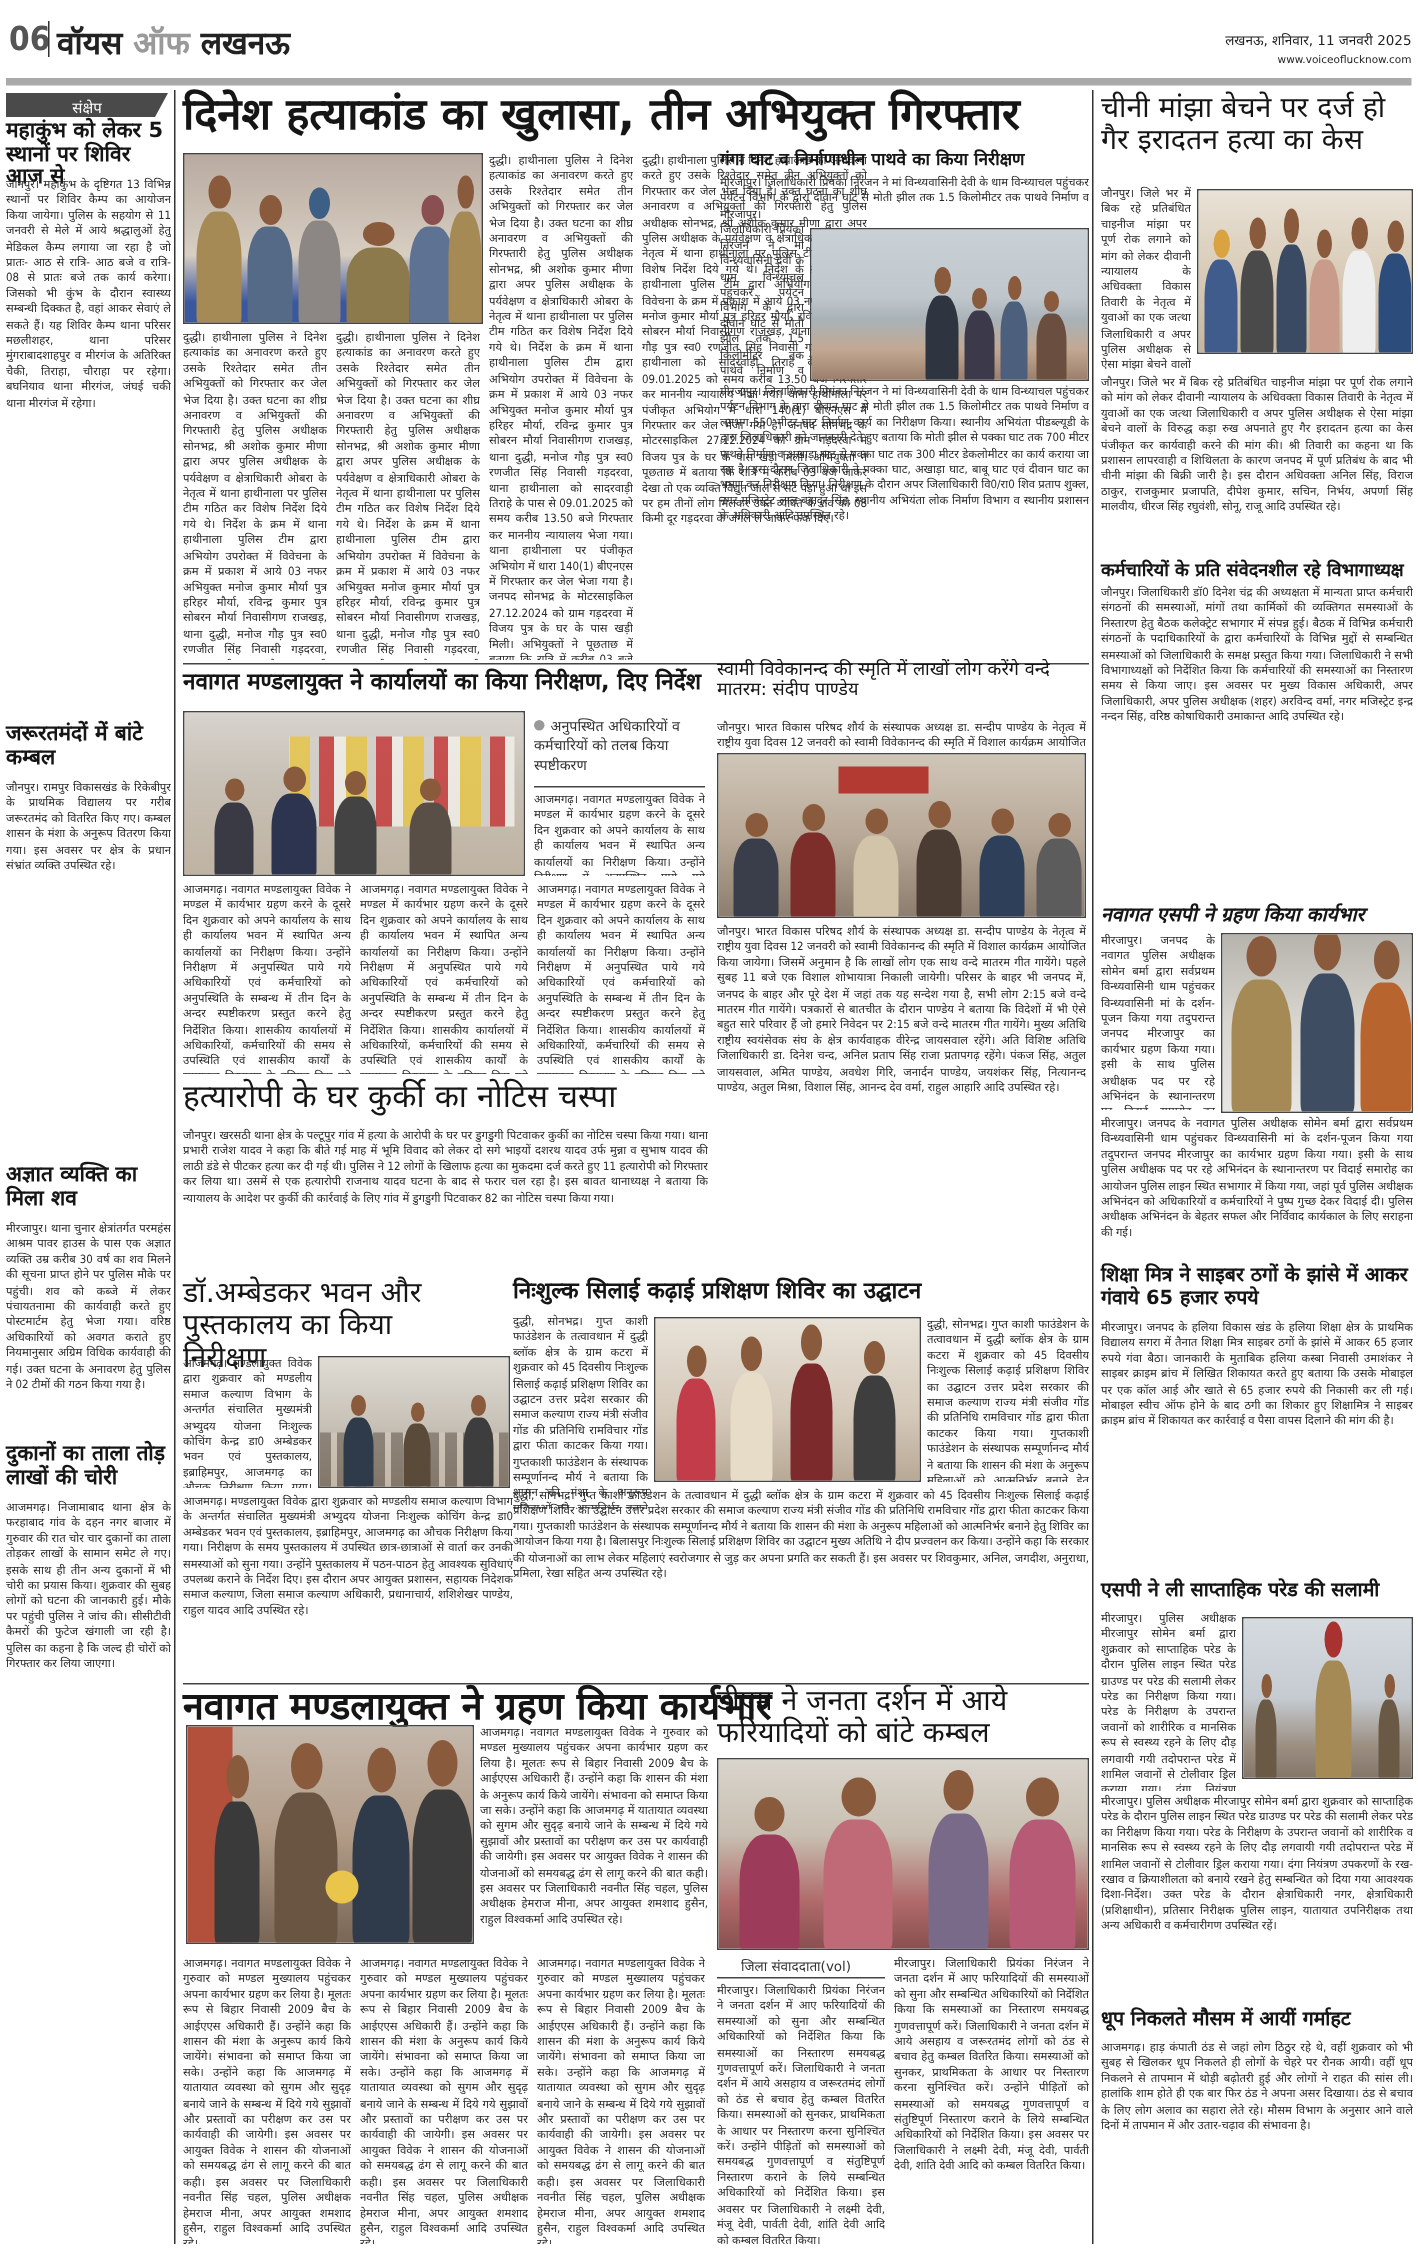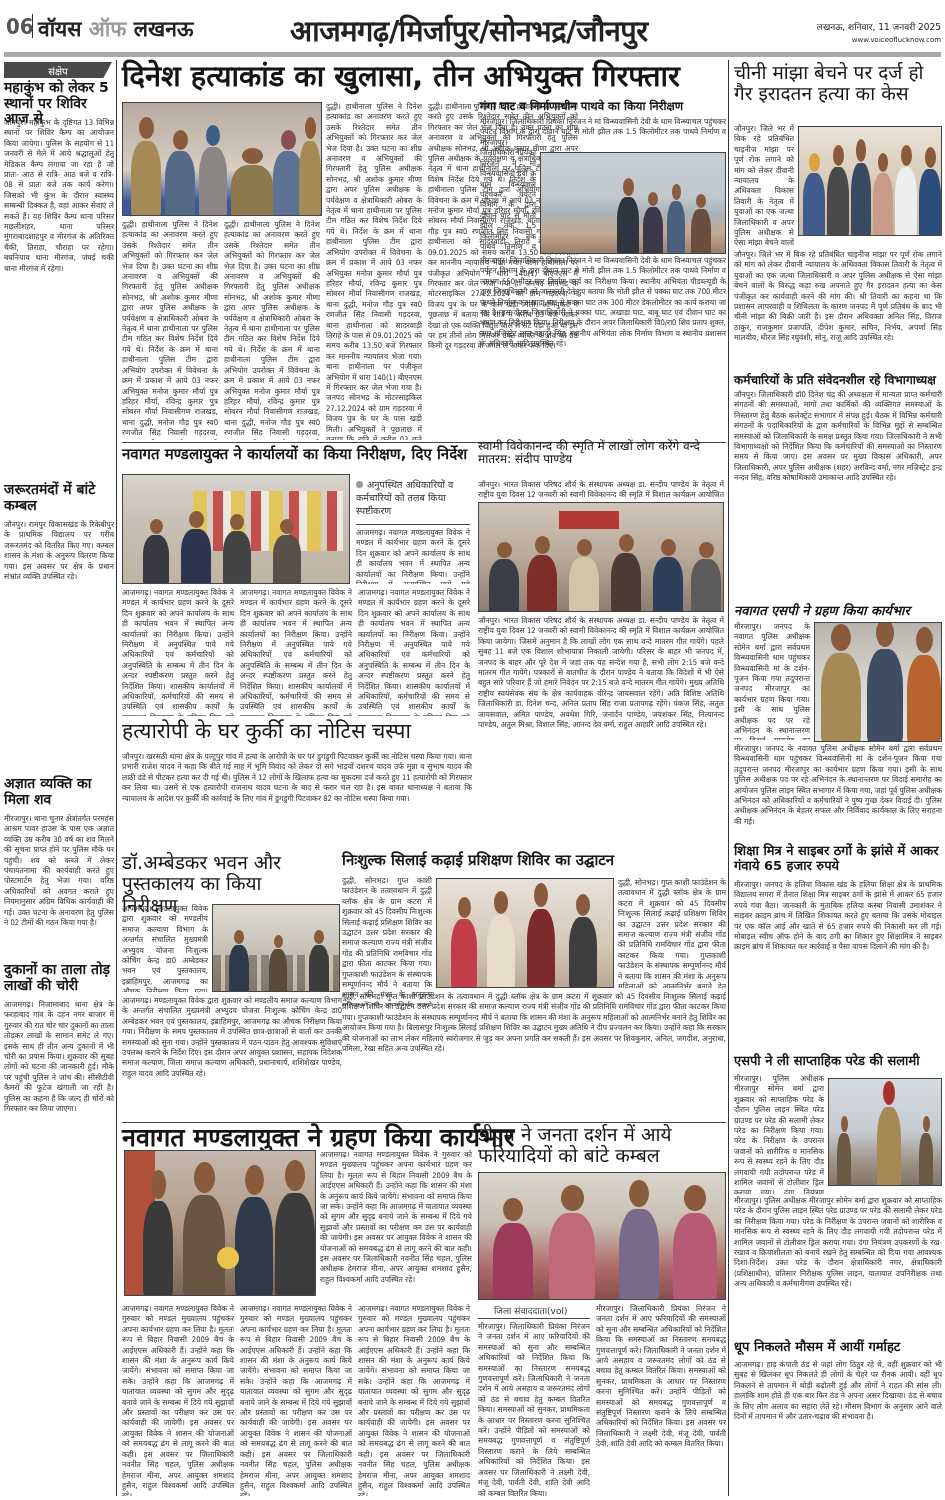--- a/index.html
+++ b/index.html
@@ -37,21 +37,20 @@
 <body>
 
 <div class="masthead">
   <div class="page-no">06</div>
   <div class="page-no-sep"></div>
   <div class="brand">
     <span class="b1">वॉयस</span>
     <span class="b2">ऑफ</span>
     <span class="b3">लखनऊ</span>
   </div>
-  <div class="region">आजमगढ़/मिर्जापुर/सोनभद्र/जौनपुर</div>
   <div class="dateline">लखनऊ, शनिवार, 11 जनवरी 2025</div>
   <div class="website">www.voiceoflucknow.com</div>
 </div>
 <div class="top-rule"></div>
 
 <div class="col-rule" style="left:116px;top:60px;height:1436px;"></div>
 <div class="col-rule" style="left:728px;top:60px;height:1436px;"></div>
 
 <div class="tag-box" style="left:4px;top:62px;width:108px;height:16px;">संक्षेप</div>
 

